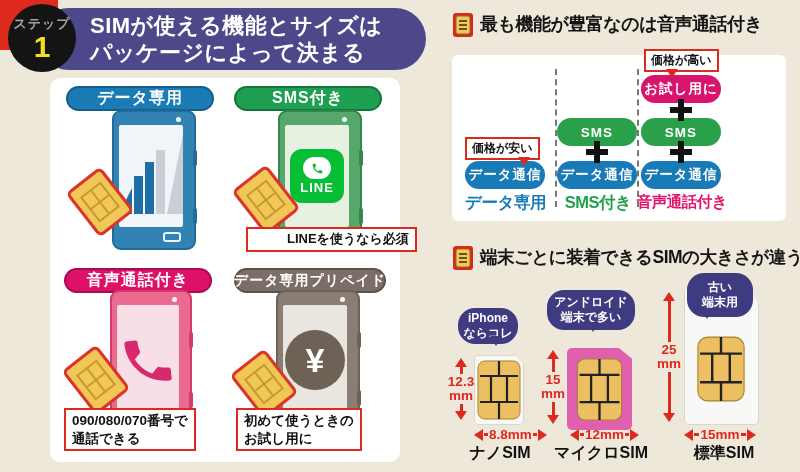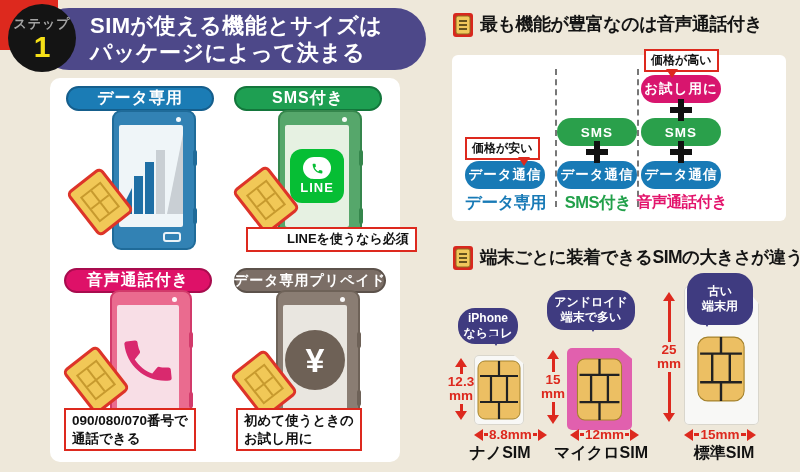--- a/index.html
+++ b/index.html
@@ -291,21 +291,21 @@
       </div>
     <div class="vline"></div>
       <div class="tri-down"></div>
   </div>
   <div class="card card-white" style="left:684px;top:286px;width:75px;height:139px;">
     <svg width="62" height="66" viewBox="0 0 44 60" style="position:absolute;left:6px;top:50px;">
       <rect x="1" y="1" width="42" height="58" rx="9" fill="#ECBF63" stroke="#A5832D"></rect>
       <path d="M22 1 V16 M3 16 H41 M14 16 V42 M30 16 V42 M3 42 H41 M22 42 V59" stroke="#222" stroke-width="2.2" fill="none"></path>
     </svg>
   </div>
-  <div class="bubble" style="left:687px;top:273px;width:66px;height:52px;">
+  <div class="bubble" style="left:687px;top:273px;width:66px;height:44px;">
     <span>古い</span>
     <span>端末用</span>
     <div class="btail" style="left:14px;"></div>
   </div>
   <div class="wmeasure" style="left:678px;top:427px;width:84px;">
     <div class="tri-l"></div>
       <div class="hline"></div>
     <span>15mm</span>
     <div class="hline"></div>
       <div class="tri-r"></div>

